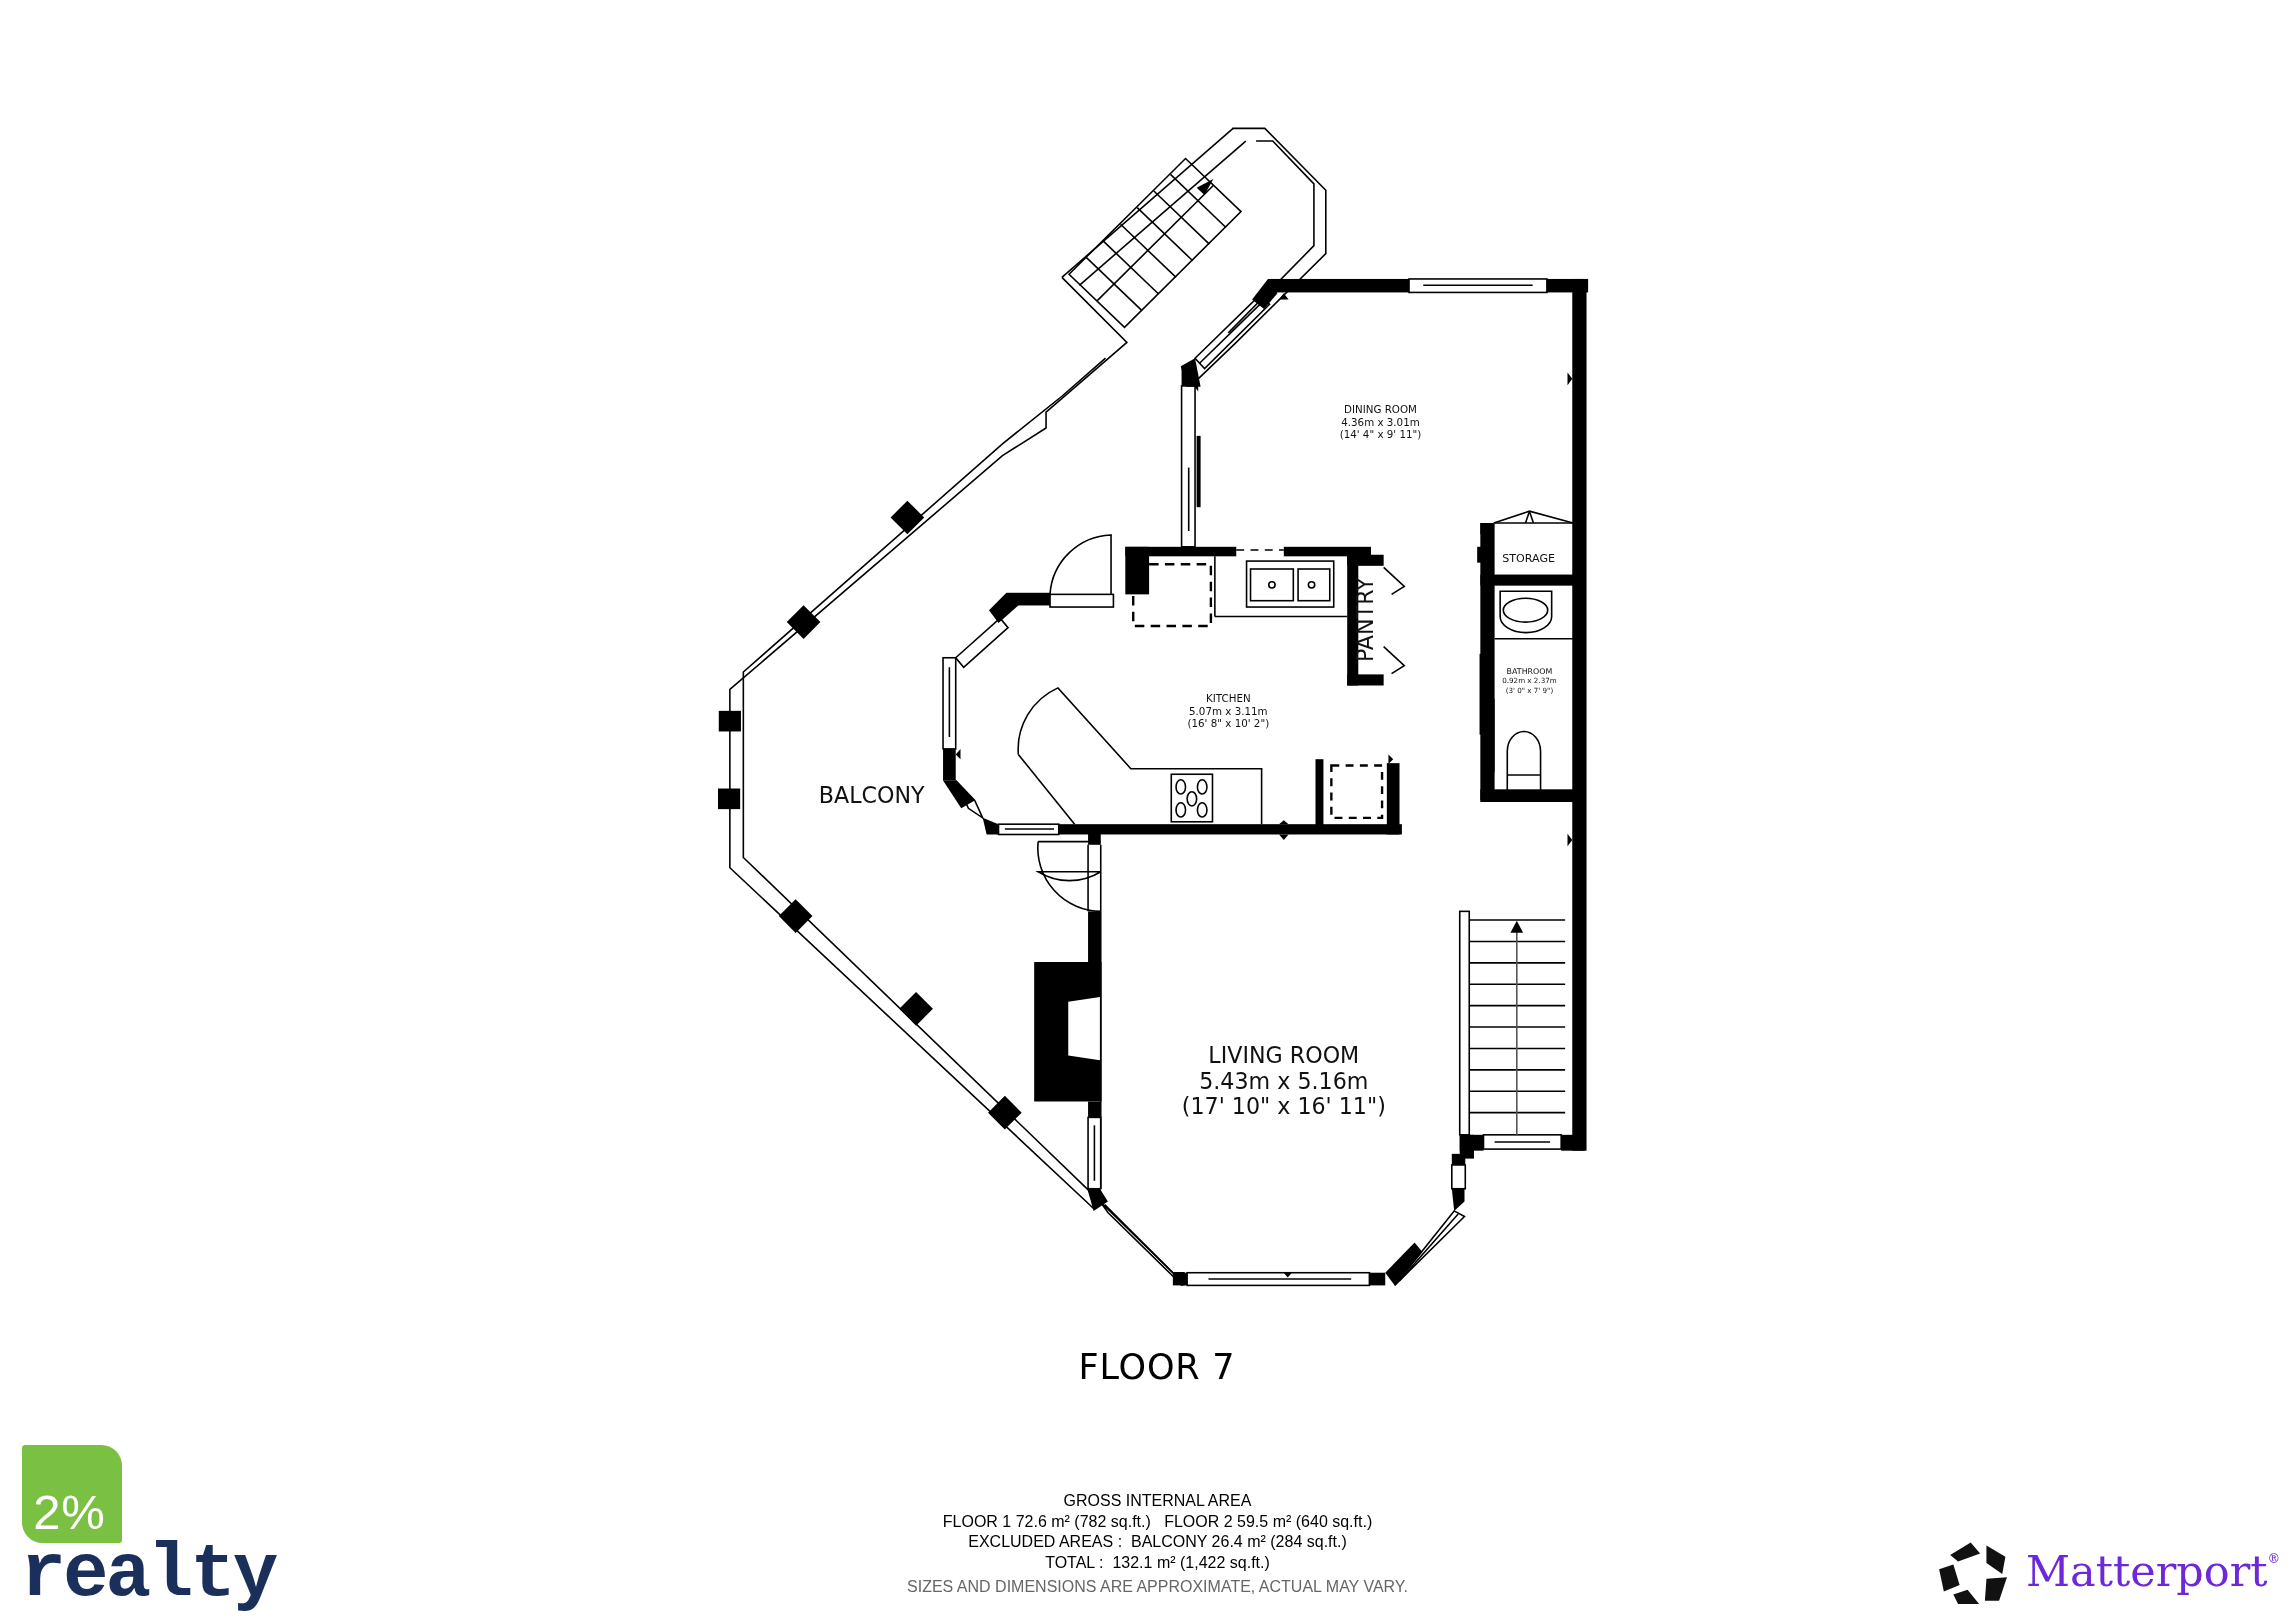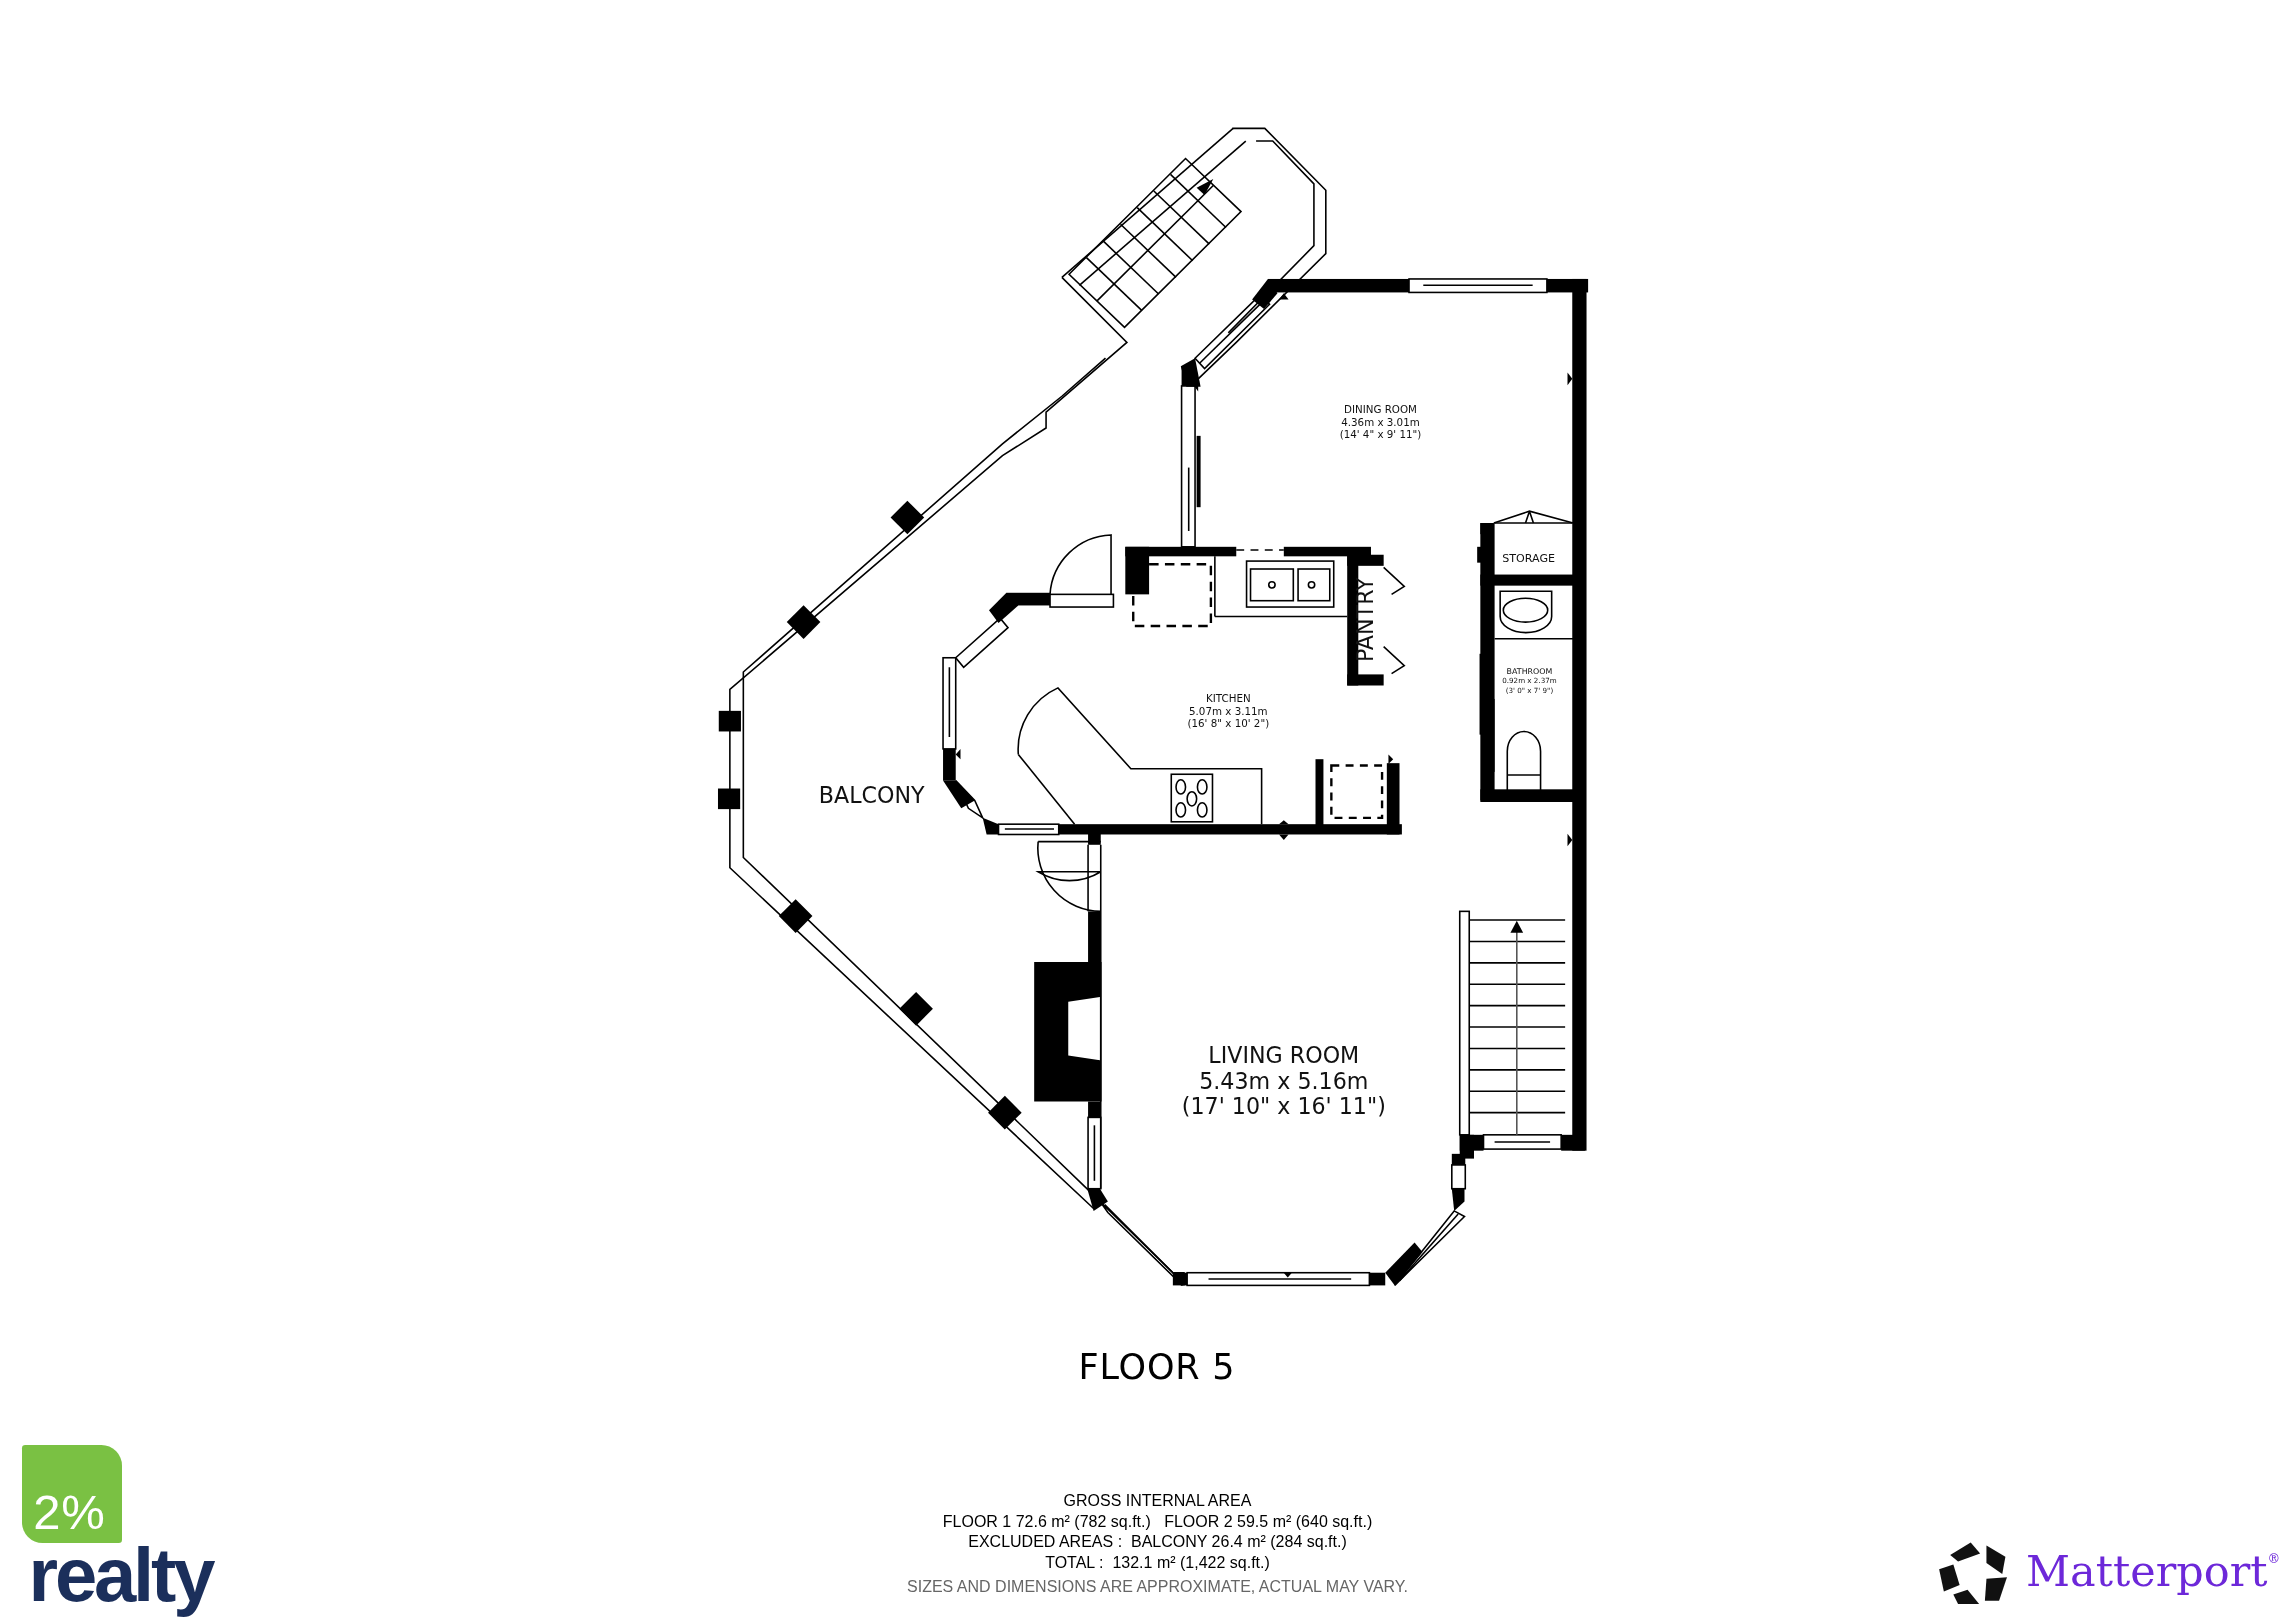--- a/index.html
+++ b/index.html
@@ -5,21 +5,21 @@
   html, body { margin:0; padding:0; background:#ffffff; }
   body { width:2295px; height:1623px; position:relative; overflow:hidden; font-family:"DejaVu Sans", sans-serif; color:#000; }
   #plan { position:absolute; left:0; top:0; width:2295px; height:1623px; }
   .room-label { font-family:"DejaVu Sans", sans-serif; fill:#111; text-anchor:middle; }
   .floor-title { position:absolute; left:1030px; top:1347px; width:254px; text-align:center; font-size:35px; letter-spacing:0.8px; font-family:"DejaVu Sans", sans-serif; }
   .area-block { position:absolute; left:777px; top:1490px; width:761px; text-align:center; font-family:"Liberation Sans", sans-serif; font-size:17.4px; line-height:20.6px; transform:scaleX(0.92); transform-origin:center top; }
   .area-block .disclaimer { color:#666; margin-top:3.2px; }
   .logo-realty { position:absolute; left:20.6px; top:1443px; width:190px; height:166px; }
   .logo-realty .green { position:absolute; left:1.6px; top:1.6px; width:100px; height:98px; background:#7ac143; border-radius:3.2px 20.6px 3.2px 20.6px; }
   .logo-realty .pct { position:absolute; left:12.7px; top:41px; color:#fff; font-family:"Liberation Sans", sans-serif; font-size:49px; font-weight:300; letter-spacing:0.8px; }
-  .logo-realty .word { position:absolute; left:0px; top:94px; color:#1b2f5b; font-family:Liberation Sans, sans-serif; font-size:76px; font-weight:bold; letter-spacing:-3.2px; line-height:76px;margin-left:8px; }
+  .logo-realty .word { position:absolute; left:0px; top:94px; color:#1b2f5b; font-family:Liberation Mono, monospace; font-size:76px; font-weight:bold; letter-spacing:-3.2px; line-height:76px; }
   .logo-matterport { position:absolute; left:1939px; top:1530px; width:349px; height:79px; }
   .logo-matterport .word { position:absolute; left:87px; top:16px; font-family:"DejaVu Serif", serif; font-size:43px; color:#6d28d9; }
   .logo-matterport .reg { font-size:12.7px; vertical-align:top; position:relative; top:4.8px; }
 </style>
 </head>
 <body>
 
 <svg id="plan" viewBox="0 0 2896 2048" xmlns="http://www.w3.org/2000/svg">
 
   <g fill="none" stroke="#000" stroke-width="2">
@@ -245,21 +245,21 @@
   <g>
     <text class="room-label" x="1620" y="1342" font-size="28">LIVING ROOM</text>
     <text class="room-label" x="1620" y="1374" font-size="28">5.43m x 5.16m</text>
     <text class="room-label" x="1620" y="1406" font-size="28">(17' 10" x 16' 11")</text>
   </g>
   <text class="room-label" x="1929" y="709" font-size="14">STORAGE</text>
   <text class="room-label" x="0" y="0" font-size="28" transform="translate(1733,782) rotate(-90)">PANTRY</text>
   <text class="room-label" x="1100" y="1013" font-size="28">BALCONY</text>
 </svg>
 
-<div class="floor-title">FLOOR 5</div>
+<div class="floor-title">FLOOR 7</div>
 
 <div class="area-block">
   <div>GROSS INTERNAL AREA</div>
   <div style="white-space:pre">FLOOR 1 72.6 m² (782 sq.ft.)   FLOOR 2 59.5 m² (640 sq.ft.)</div>
   <div style="white-space:pre">EXCLUDED AREAS :  BALCONY 26.4 m² (284 sq.ft.)</div>
   <div style="white-space:pre">TOTAL :  132.1 m² (1,422 sq.ft.)</div>
   <div class="disclaimer">SIZES AND DIMENSIONS ARE APPROXIMATE, ACTUAL MAY VARY.</div>
 </div>
 
 <div class="logo-realty">

